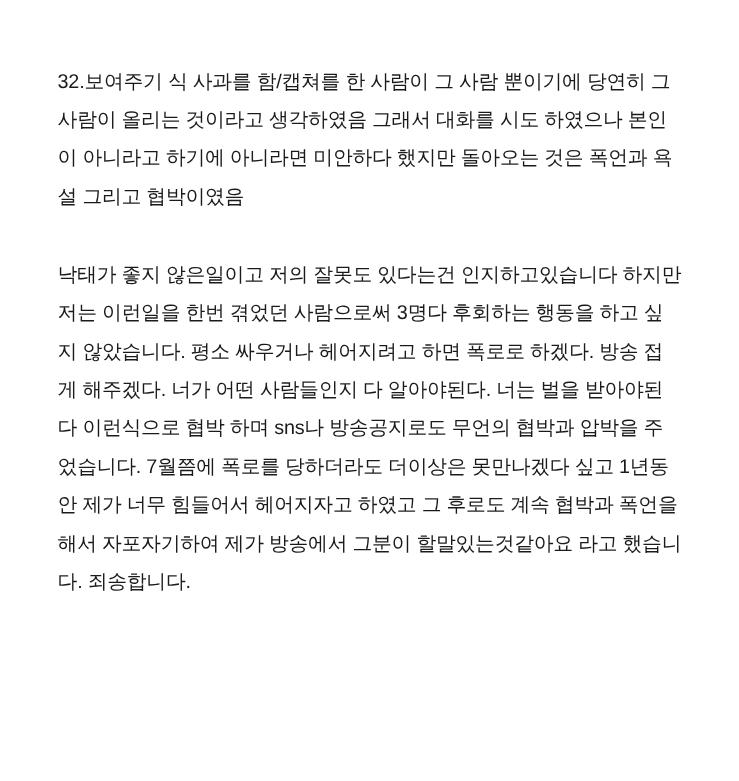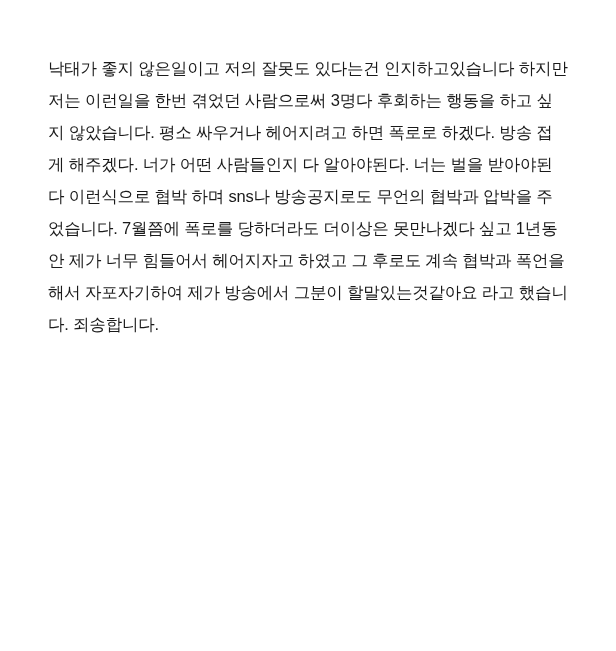--- a/index.html
+++ b/index.html
@@ -24,20 +24,22 @@
   .para {
     font-size: 16.5px;
     line-height: 32px;
     letter-spacing: -0.2px;
     color: #1a1a1a;
     word-break: break-word;
     white-space: pre-wrap;
     margin: 0;
   }
   .para + .para {
+    margin-top: 33px;
   }
 </style>
 </head>
 <body>
 
 <div class="page">
+  <p class="para">32.보여주기 식 사과를 함/캡쳐를 한 사람이 그 사람 뿐이기에 당연히 그 사람이 올리는 것이라고 생각하였음 그래서 대화를 시도 하였으나 본인이 아니라고 하기에 아니라면 미안하다 했지만 돌아오는 것은 폭언과 욕설 그리고 협박이였음</p>
   <p class="para">낙태가 좋지 않은일이고 저의 잘못도 있다는건 인지하고있습니다 하지만 저는 이런일을 한번 겪었던 사람으로써 3명다 후회하는 행동을 하고 싶지 않았습니다. 평소 싸우거나 헤어지려고 하면 폭로로 하겠다. 방송 접게 해주겠다. 너가 어떤 사람들인지 다 알아야된다. 너는 벌을 받아야된다 이런식으로 협박 하며 sns나 방송공지로도 무언의 협박과 압박을 주었습니다. 7월쯤에 폭로를 당하더라도 더이상은 못만나겠다 싶고 1년동안 제가 너무 힘들어서 헤어지자고 하였고 그 후로도 계속 협박과 폭언을 해서 자포자기하여 제가 방송에서 그분이 할말있는것같아요 라고 했습니다. 죄송합니다.</p>
 </div>
 
 </body></html>

